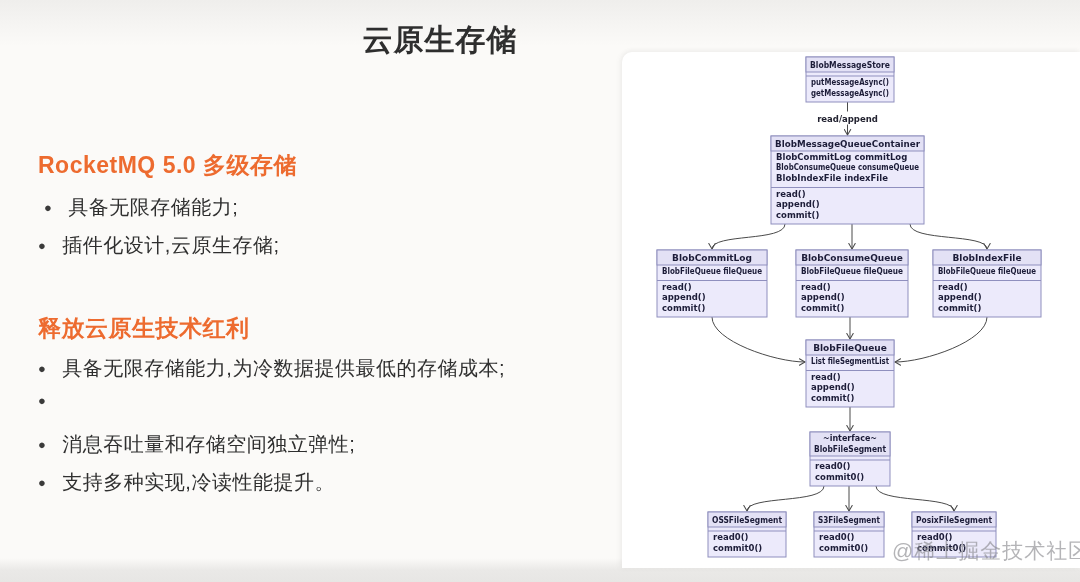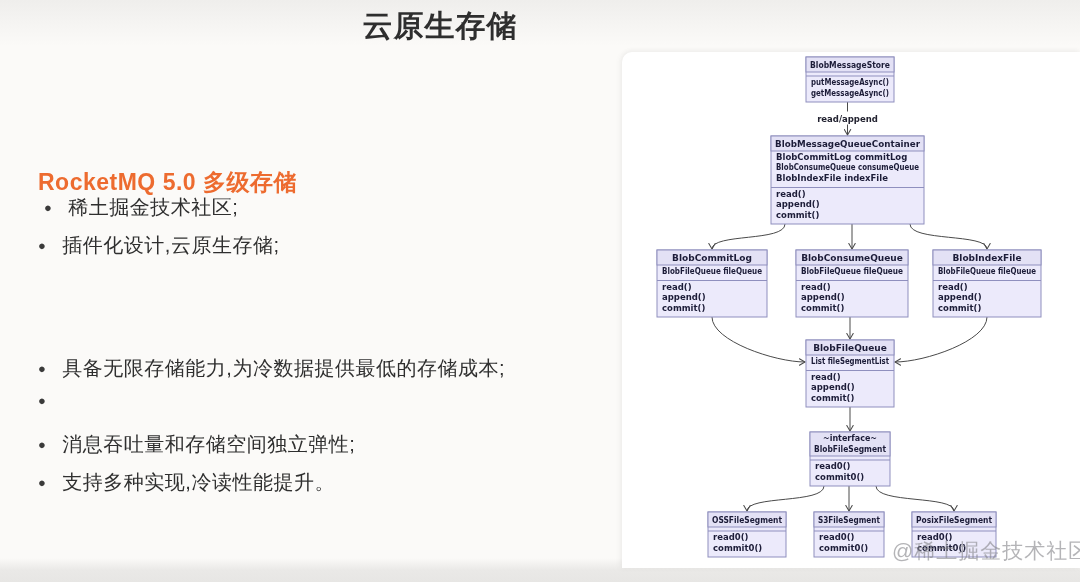--- a/index.html
+++ b/index.html
@@ -12,27 +12,27 @@
     width:1080px;height:582px;position:relative;overflow:hidden;
     font-family:"Liberation Sans","DejaVu Sans",sans-serif;
     background:linear-gradient(180deg,#efeeec 0px,#fbfaf8 46px,#fbfaf8 558px,#eae9e7 570px,#e7e6e4 582px);
   }
   .diagram-card{
     position:absolute;left:622px;top:52px;width:458px;height:516px;
     background:var(--card);border-radius:10px 0 0 0;
     box-shadow:-2px 0 6px rgba(0,0,0,0.045), 0 -2px 5px rgba(0,0,0,0.03);
   }
   .page-title{
-    position:absolute;top:6px;left:0;width:880px;text-align:center;
+    position:absolute;top:20px;left:0;width:880px;text-align:center;
     font-size:30px;font-weight:600;letter-spacing:1px;color:var(--title-text);
   }
   .left-pane{position:absolute;left:0;top:0;width:620px;height:582px;}
   .heading{
     position:absolute;left:38px;font-size:23px;font-weight:600;
-    color:var(--accent);letter-spacing:0.5px;white-space:nowrap;margin-top:17px;
+    color:var(--accent);letter-spacing:0.5px;white-space:nowrap;
   }
   .bullet{
     position:absolute;left:38px;display:flex;align-items:center;
     font-size:20px;color:var(--body-text);white-space:nowrap;letter-spacing:0.5px;
   }
   .bullet .dot{font-size:13px;margin-right:16px;color:#3a3a3a;flex:0 0 auto;}
   .bullet.indent-sm{left:44px;}
   #uml-svg{position:absolute;left:0;top:0;}
   .watermark{
     position:absolute;left:892px;top:537px;font-size:21px;letter-spacing:1px;
@@ -44,27 +44,28 @@
 
 <div class="diagram-card"></div>
 
 <div class="page-title">云原生存储</div>
 
 <div class="left-pane">
   <div class="heading" style="top:150px">RocketMQ 5.0 多级存储</div>
 
   <div class="bullet indent-sm" style="top:194px">
     <span class="dot">●</span>
-    <span>稀土掘金技术社区;</span>
+    <span>具备无限存储能力;</span>
   </div>
   <div class="bullet" style="top:232px">
     <span class="dot">●</span>
     <span>插件化设计,云原生存储;</span>
   </div>
 
+  <div class="heading" style="top:313px">释放云原生技术红利</div>
 
   <div class="bullet" style="top:355px">
     <span class="dot">●</span>
     <span>具备无限存储能力,为冷数据提供最低的存储成本;</span>
   </div>
   <div class="bullet" style="top:393px">
     <span class="dot">●</span>
   </div>
   <div class="bullet" style="top:431px">
     <span class="dot">●</span>

